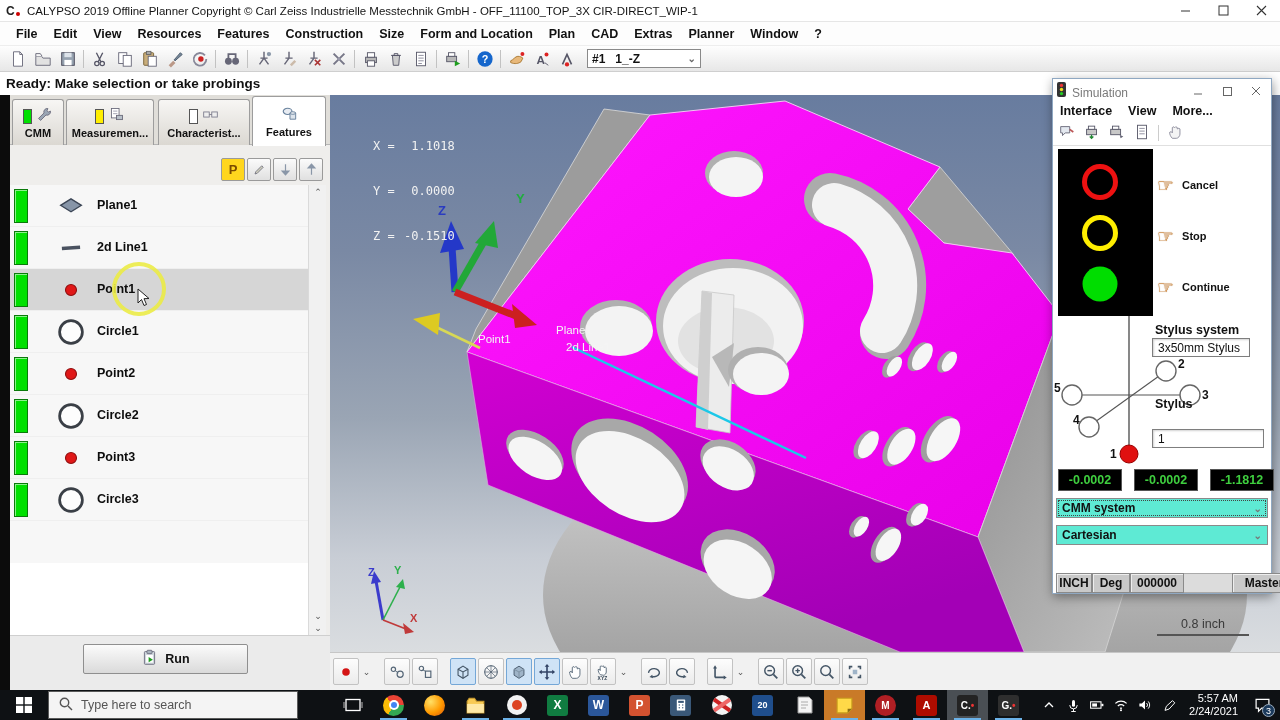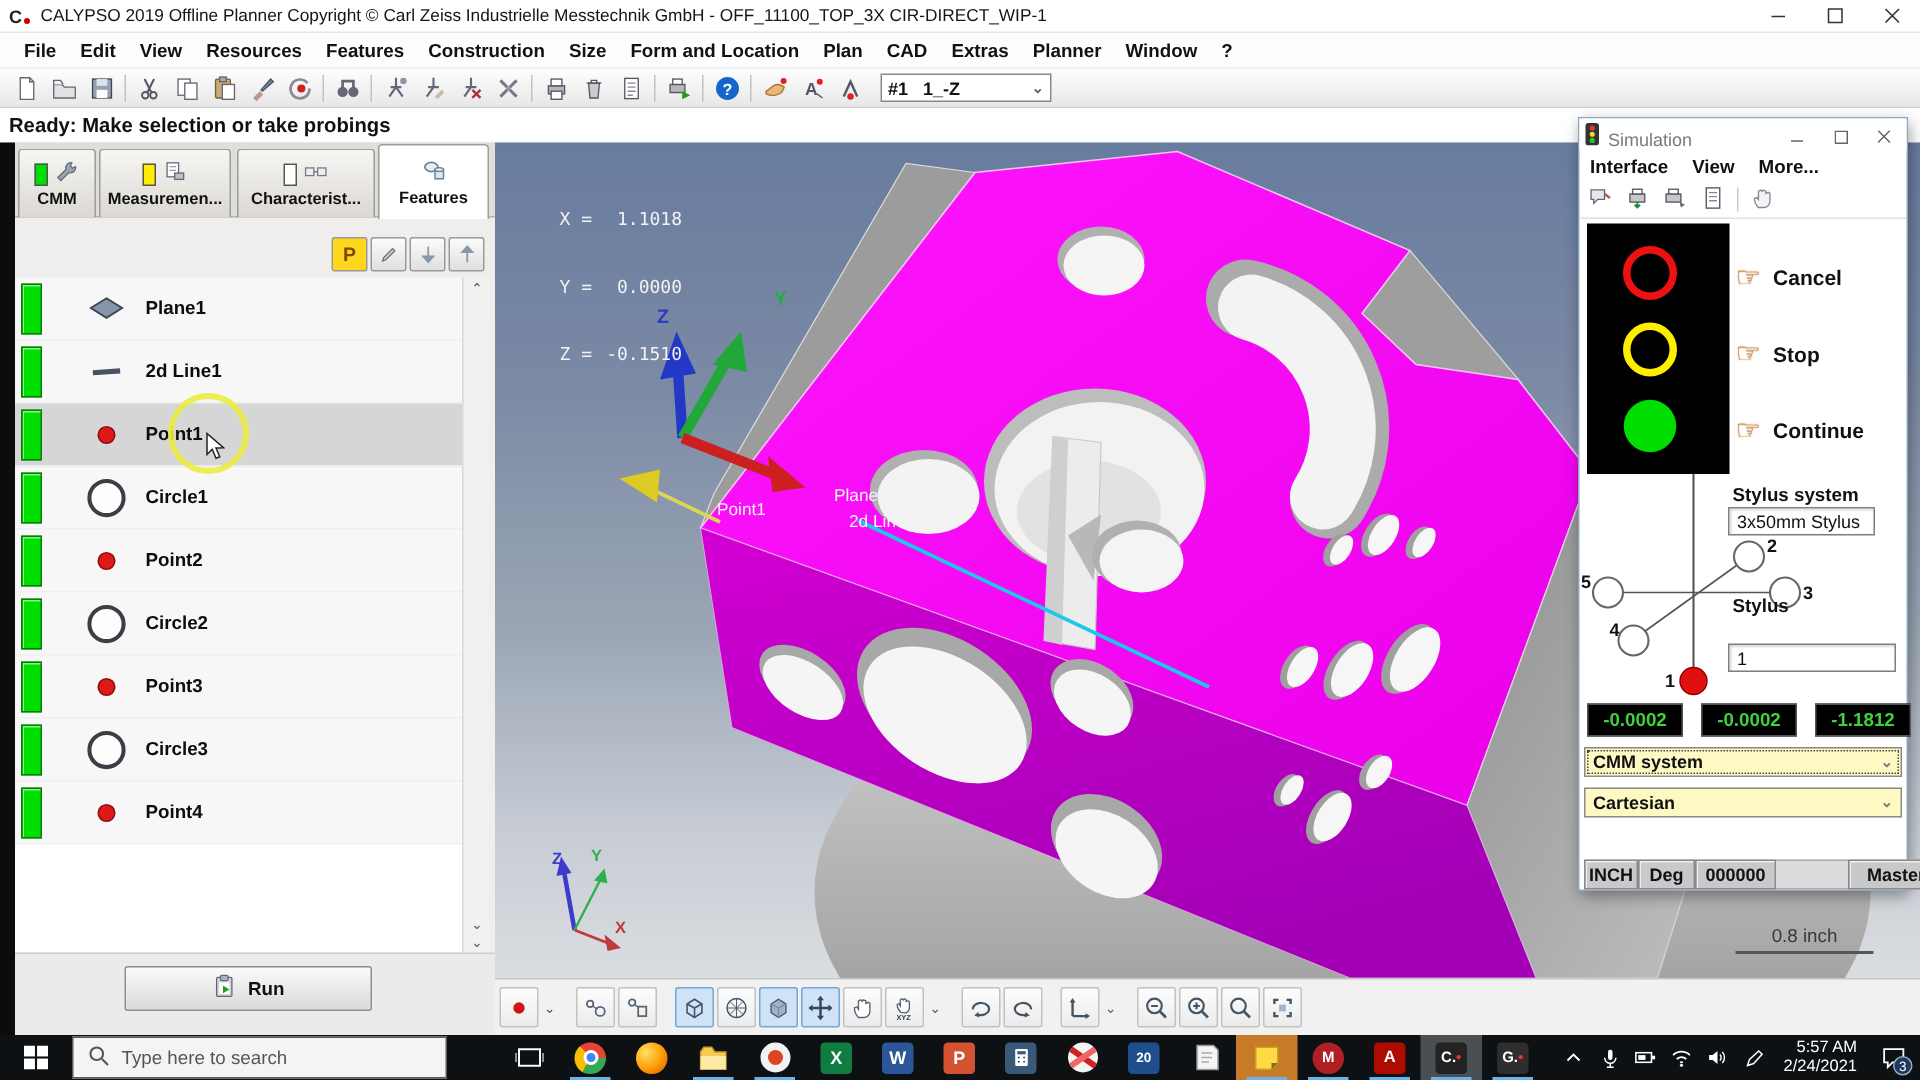--- a/index.html
+++ b/index.html
@@ -61,25 +61,25 @@
   .sim{position:absolute;left:1052px;top:78px;width:220px;height:516px;background:#fff;border:1px solid #8fa8c2;box-shadow:1px 3px 10px rgba(0,0,0,.4);z-index:50;font-size:12px}
   .sim-title{height:21px;display:flex;align-items:flex-end;gap:5px;padding:0 3px;background:#fff}
   .sim-title-text{color:#7a7a7a;font-size:12px;flex:1}
   .sim-ctl{width:24px;height:18px;display:flex;align-items:center;justify-content:center;color:#555;font-size:11px}
   .sim-menus{height:21px;display:flex;gap:16px;padding:0 7px;align-items:center;font-weight:700;font-size:12.5px}
   .sim-tools{height:25px;display:flex;align-items:center;gap:7px;padding:0 5px;border-bottom:1px solid #e0e0e0}
   .sim-body{position:relative;height:449px}
   .tl-box{position:absolute;left:5px;top:3px;width:95px;height:167px;background:#000}
   .tl-row{position:absolute;left:104px;width:112px;height:30px;display:flex;align-items:center;gap:8px}
   .hand{font-size:19px;color:#e09040;text-shadow:0 0 1px #804d10;line-height:1}
-  .tl-label{font-weight:700;font-size:14px}
+  .tl-label{font-weight:700;font-size:11px}
   .sim-label{position:absolute;font-weight:700;font-size:12.5px}
   .sim-field{position:absolute;background:#fff;border:1px solid #7e7e7e;box-shadow:inset 1px 1px 2px rgba(0,0,0,.18);display:flex;align-items:center;padding-left:5px;font-size:12px}
   .ro-box{position:absolute;top:323px;width:64px;height:22px;background:#000;border:1px solid #555;display:flex;align-items:center;justify-content:center;font-weight:700;font-size:12.5px}
-  .sim-dd{position:absolute;left:3px;width:212px;height:20px;background:#fef9c3;border:1px solid #8a8a8a;display:flex;align-items:center;padding:0 5px;font-weight:700}
+  .sim-dd{position:absolute;left:3px;width:212px;height:20px;background:#5eead4;border:1px solid #8a8a8a;display:flex;align-items:center;padding:0 5px;font-weight:700}
   .sim-dd .chev{margin-left:auto;color:#777;font-size:10px}
   .sim-dd.focus{outline:1px dotted #444;outline-offset:-3px}
   .cmm-status{position:absolute;left:3px;top:406px;width:212px;height:19px;background:#cfe4f7;border:1px solid #aac4dd;display:flex;align-items:center;padding-left:4px;font-weight:700}
   .unit-row{position:absolute;left:3px;top:427px;width:240px;height:20px;display:flex}
   .unit-btn{height:20px;background:#c9c9c9;border:1px solid #8a8a8a;box-shadow:inset 1px 1px 0 #eee;display:flex;align-items:center;justify-content:center;font-weight:700;font-size:12px}
   .unit-spacer{flex:1;background:#dcdcdc;border-top:1px solid #aaa;border-bottom:1px solid #aaa}
   
   .hl-ring{position:absolute;left:112px;top:262px;width:54px;height:54px;border:4px solid rgba(235,235,70,.9);border-radius:50%;z-index:60;pointer-events:none}
   .cursor{position:absolute;left:137px;top:288px;z-index:61;pointer-events:none}
   
@@ -427,29 +427,20 @@
             <span class="flabel">Point3</span>
           </div>
           <div class="frow">
             <span class="gbar" style="background: rgb(0, 224, 0);"></span>
             <span class="ficon">
               <svg width="30" height="30" viewBox="0 0 20 20">
                 <circle cx="10" cy="10" r="7.6" fill="#fdfdfd" stroke="#3a3f46" stroke-width="1.8"></circle>
               </svg>
             </span>
             <span class="flabel">Circle3</span>
-          </div>
-          <div class="frow">
-            <span class="gbar" style="background: rgb(0, 224, 0);"></span>
-            <span class="ficon">
-              <svg width="22" height="22" viewBox="0 0 20 20">
-                <circle cx="10" cy="10" r="5" fill="#e01818" stroke="#8f0f0f"></circle>
-              </svg>
-            </span>
-            <span class="flabel">Point4</span>
           </div>
         </div>
       <div class="white-extra"></div>
       <div class="vscroll">
         <span class="vs-arrow" style="top:0">⌃</span>
         <span class="vs-arrow" style="top:424px">⌄</span>
         <span class="vs-arrow" style="top:436px">⌄</span>
       </div>
       <div class="run-area">
         <div class="run-btn">

